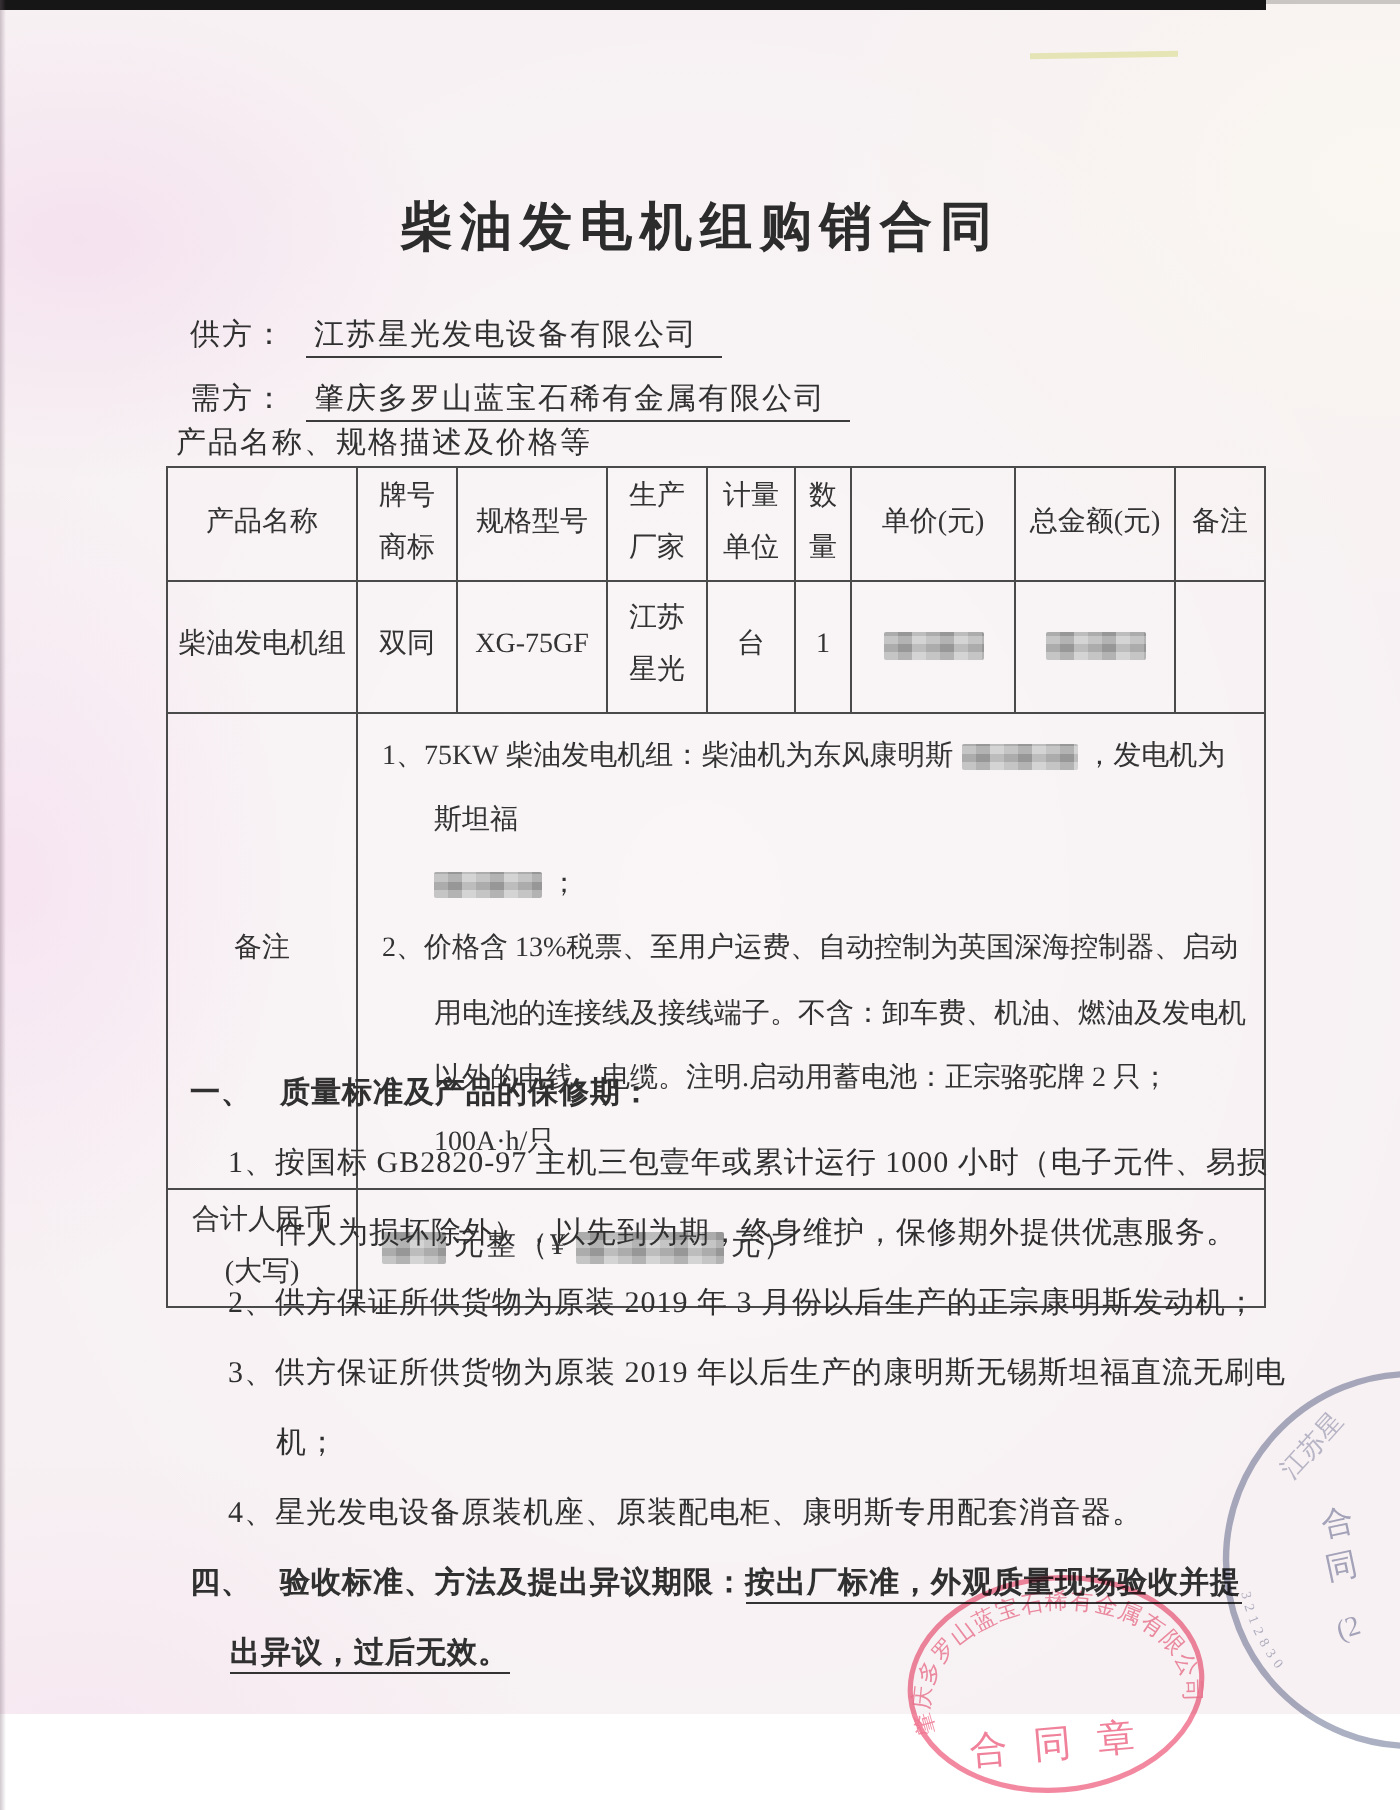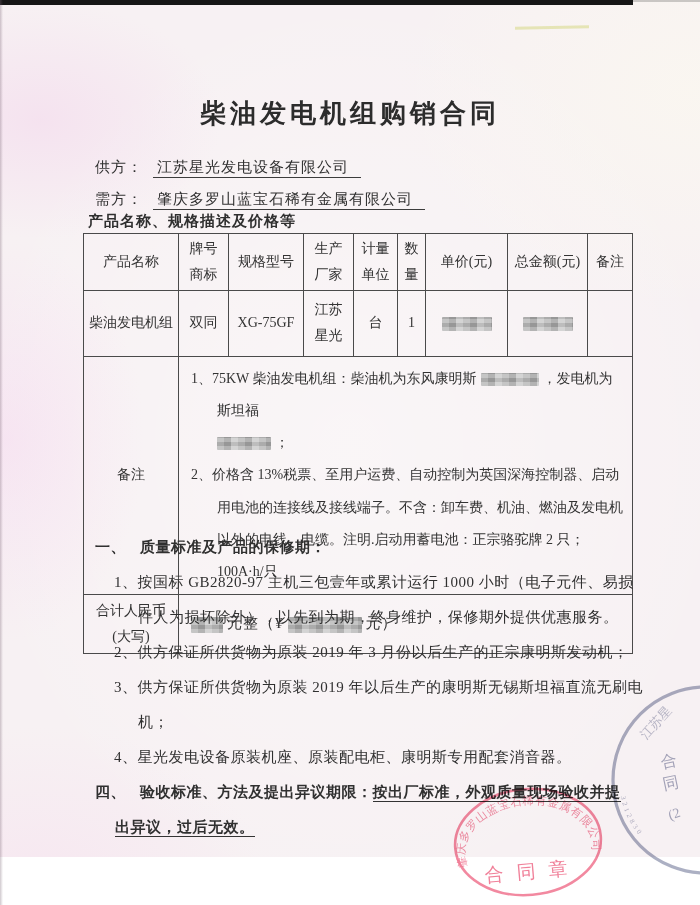--- a/index.html
+++ b/index.html
@@ -25,21 +25,21 @@
 
   .title{
     position:absolute;left:0;top:96px;width:700px;margin:0;
     text-align:center;font-size:26px;font-weight:bold;letter-spacing:4px;color:#2c2c2c;
   }
   .party{position:absolute;left:95px;font-size:15px;letter-spacing:1px;}
   .party.supplier{top:158px;}
   .party.buyer{top:190px;}
   .plabel{margin-right:10px;}
   .pname{border-bottom:1.5px solid #3c3c3c;padding:0 12px 2px 4px;}
-  .caption{position:absolute;left:88px;top:212px;font-size:15px;font-weight:bold;letter-spacing:1px;}
+  .caption{position:absolute;left:88px;top:212px;font-size:15px;font-weight:normal;letter-spacing:1px;}
 
   table.ptable{
     position:absolute;left:83px;top:233px;width:549px;
     border-collapse:collapse;table-layout:fixed;
     font-size:14px;color:#333;
   }
   .ptable th,.ptable td{
     border:1.5px solid #4a4a4a;
     padding:2px 4px;text-align:center;vertical-align:middle;
     font-weight:normal;line-height:1.85;

